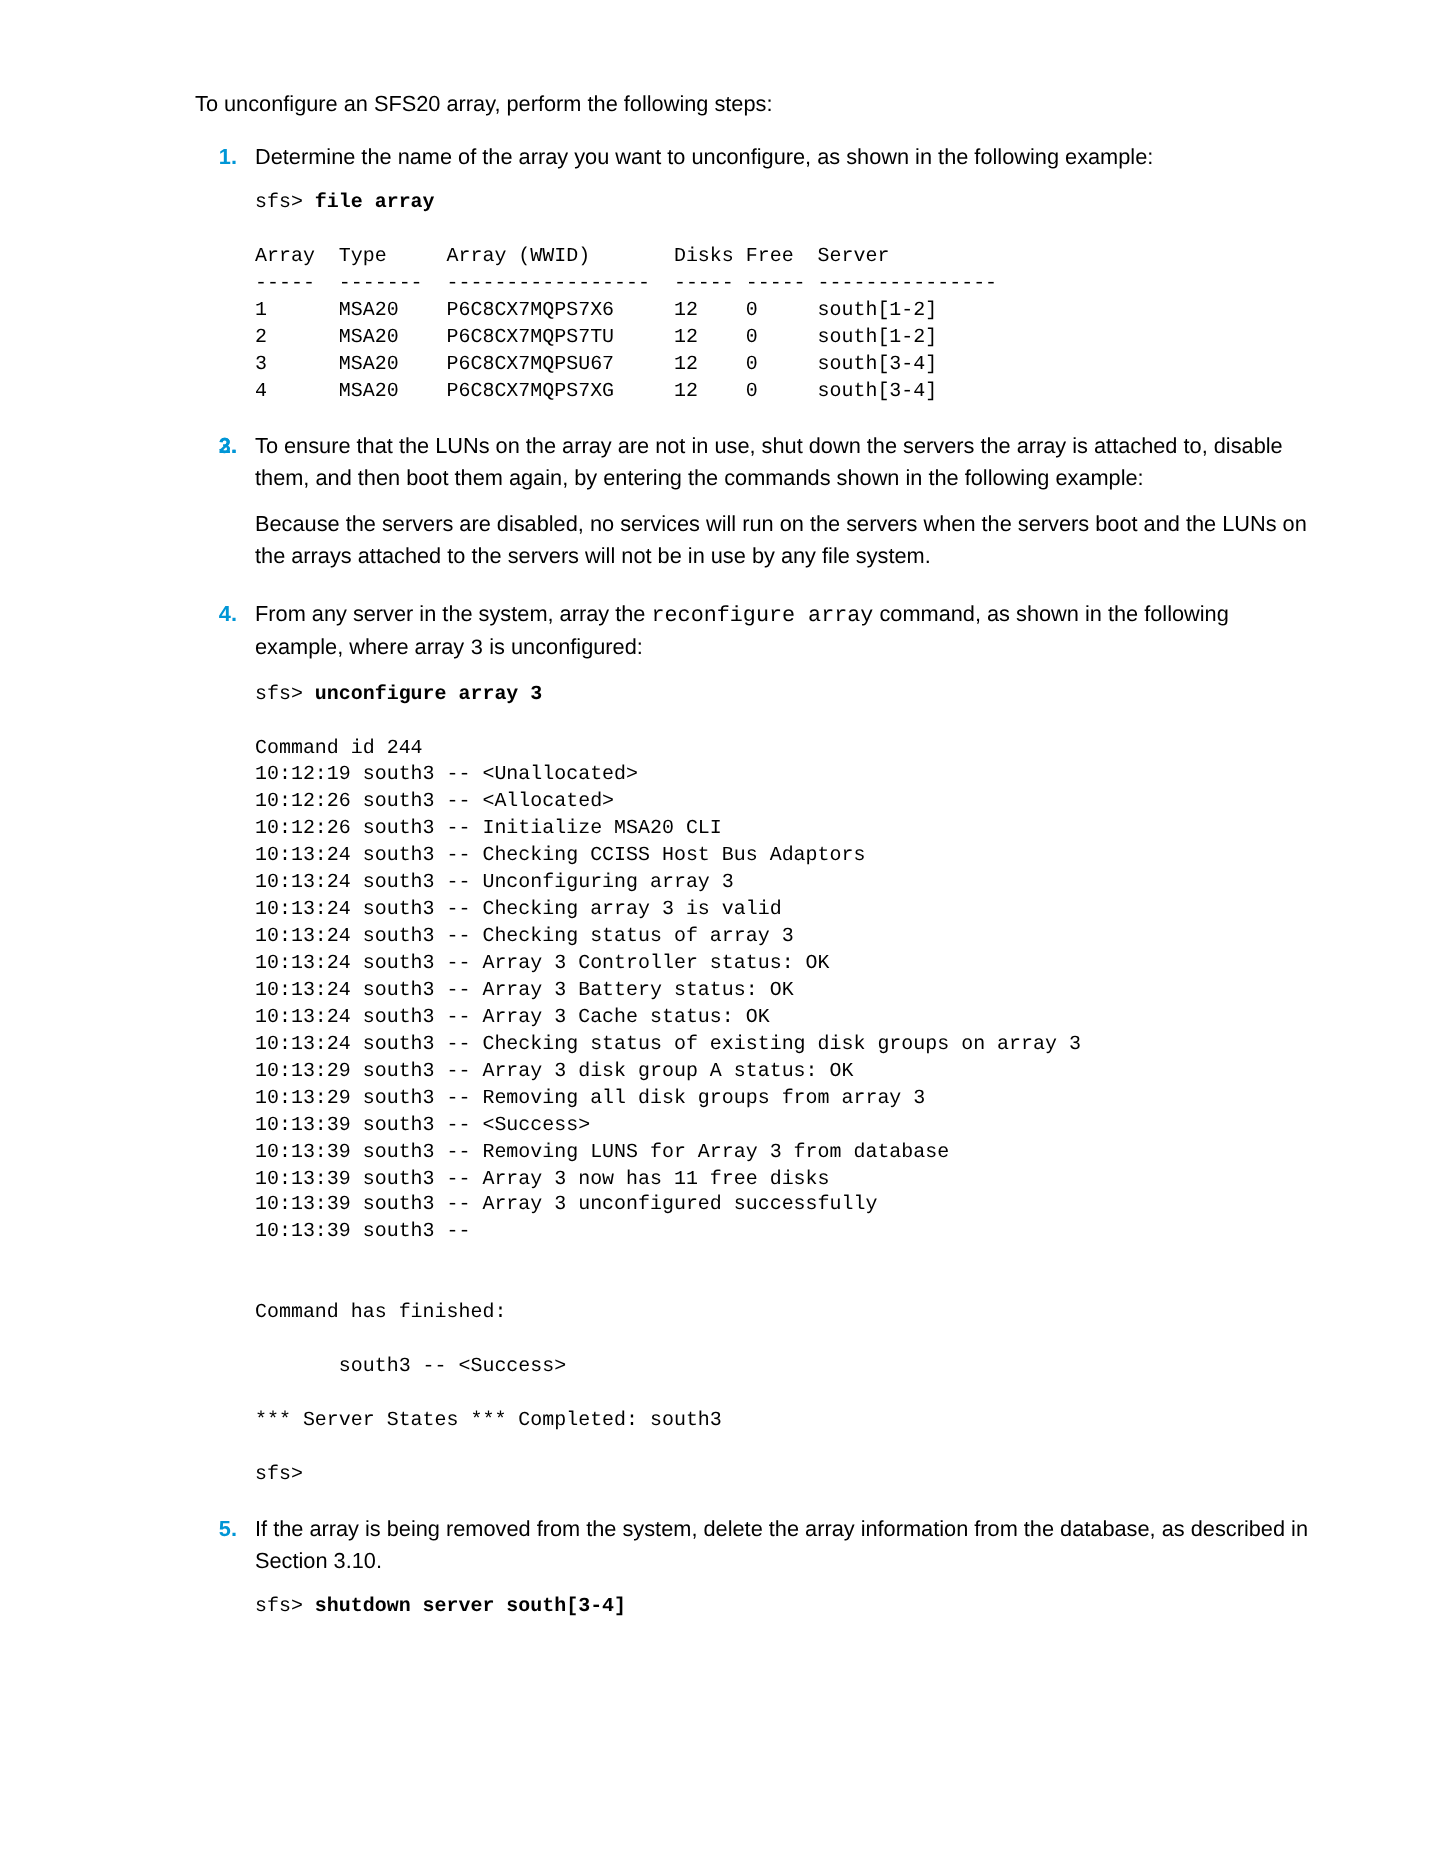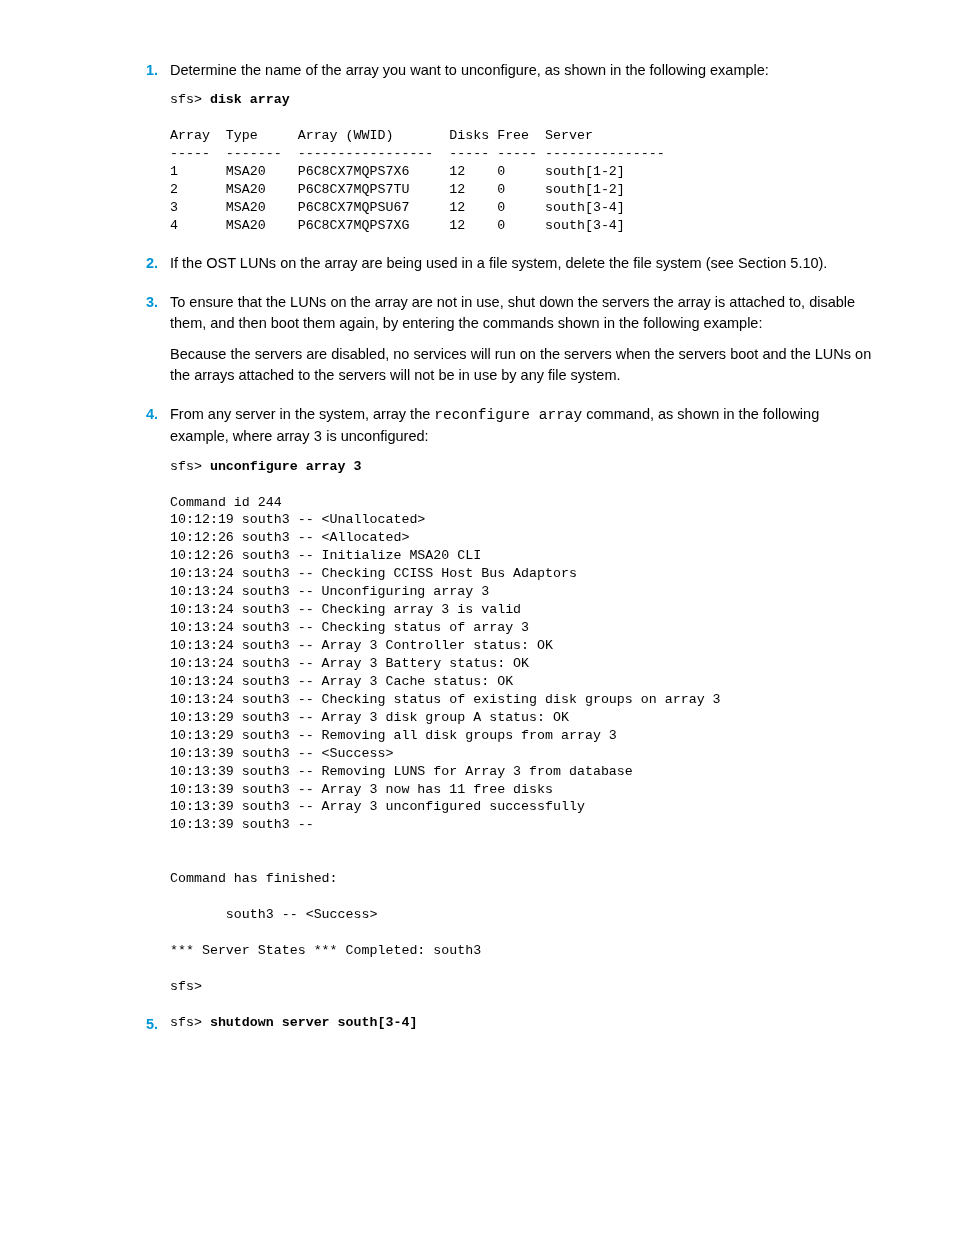--- a/index.html
+++ b/index.html
@@ -52,43 +52,41 @@
   pre.code .cmd { font-weight: bold; }
   .mono {
     font-family: "Courier New", Courier, monospace;
   }
 </style>
 </head>
 <body>
 
 <div class="page">
 
+  <p class="intro">To unconfigure an SFS20 array, perform the following steps:</p>
 
   <ol class="steps">
 
     <li>
       <span class="step-num">1.</span>
       <div class="step-body">
         <p>Determine the name of the array you want to unconfigure, as shown in the following example:</p>
-<pre class="code"><span class="prompt">sfs&gt;</span> <span class="cmd">disk array</span>
+<pre class="code"><span class="prompt">sfs&gt;</span> <span class="cmd">file array</span>
 
 <span>Array  Type     Array (WWID)       Disks Free  Server
 -----  -------  -----------------  ----- ----- ---------------
 1      MSA20    P6C8CX7MQPS7X6     12    0     south[1-2]
 2      MSA20    P6C8CX7MQPS7TU     12    0     south[1-2]
 3      MSA20    P6C8CX7MQPSU67     12    0     south[3-4]
 4      MSA20    P6C8CX7MQPS7XG     12    0     south[3-4]</span></pre>
       </div>
     </li>
 
     <li>
       <span class="step-num">2.</span>
-      <div class="step-body">
-        <p>If the OST LUNs on the array are being used in a file system, delete the file system (see Section 5.10).</p>
-      </div>
     </li>
 
     <li>
       <span class="step-num">3.</span>
       <div class="step-body">
         <p>To ensure that the LUNs on the array are not in use, shut down the servers the array is attached to, disable them, and then boot them again, by entering the commands shown in the following example:</p>
         <p>Because the servers are disabled, no services will run on the servers when the servers boot and the LUNs on the arrays attached to the servers will not be in use by any file system.</p>
       </div>
     </li>
 
@@ -125,20 +123,21 @@
 
 *** Server States *** Completed: south3
 
 sfs&gt;</span></pre>
       </div>
     </li>
 
     <li>
       <span class="step-num">5.</span>
       <div class="step-body">
+        <p>If the array is being removed from the system, delete the array information from the database, as described in Section 3.10.</p>
 <pre class="code"><span class="prompt">sfs&gt;</span> <span class="cmd">shutdown server south[3-4]</span>
  </pre>
 
       </div>
     </li>
 
   </ol>
 
 </div>
 

